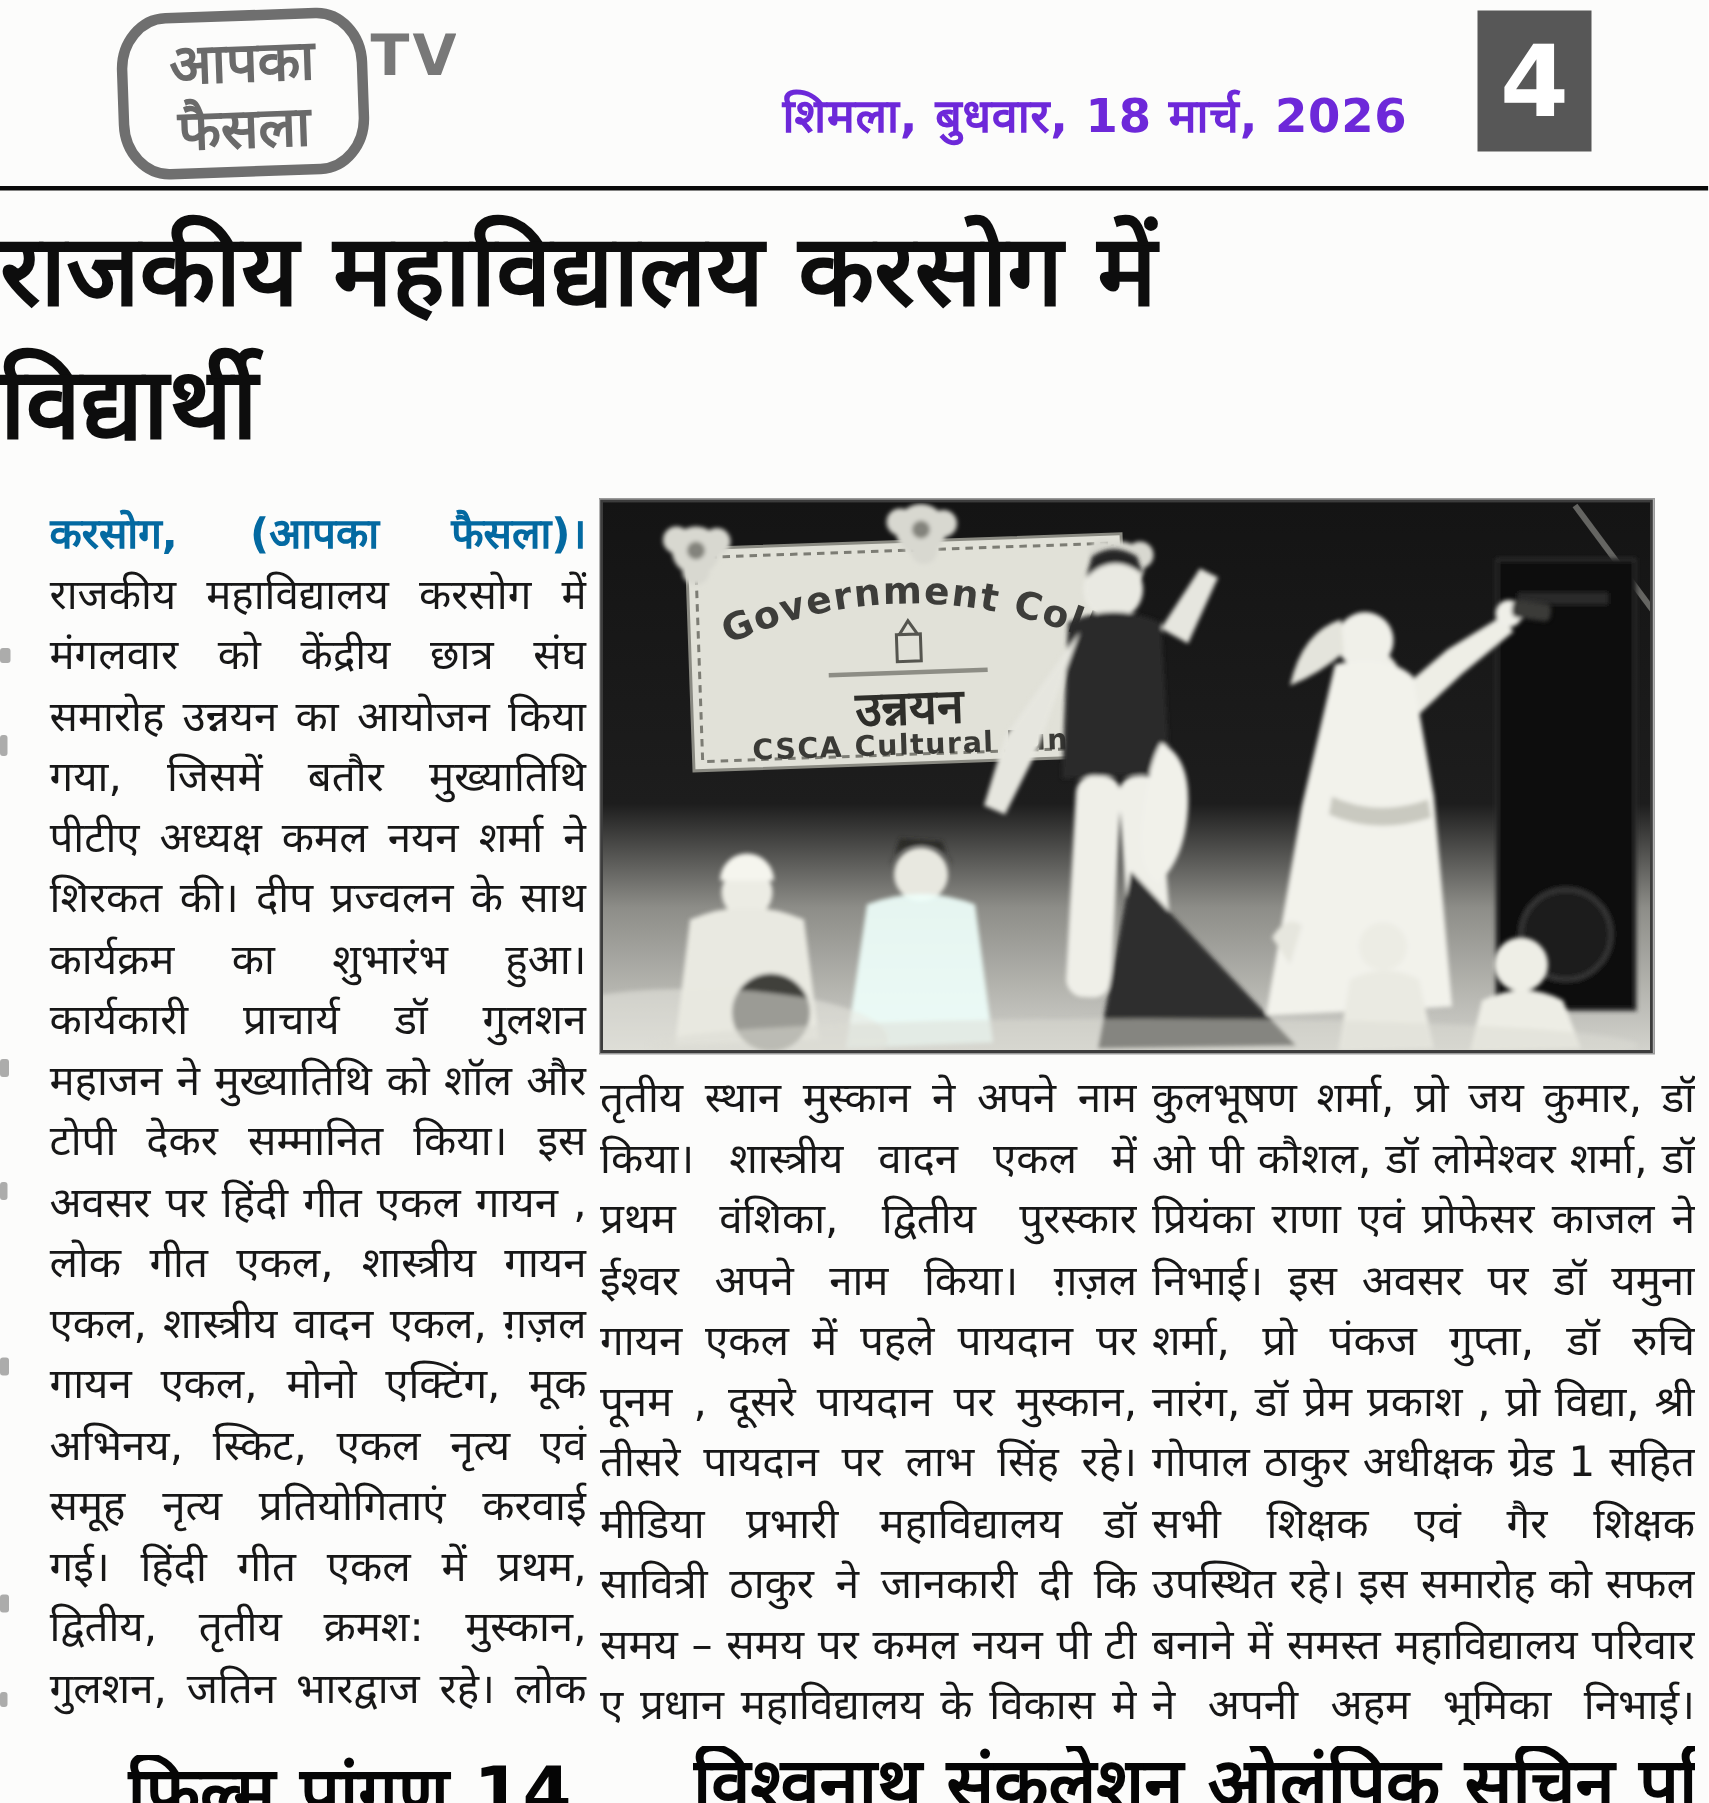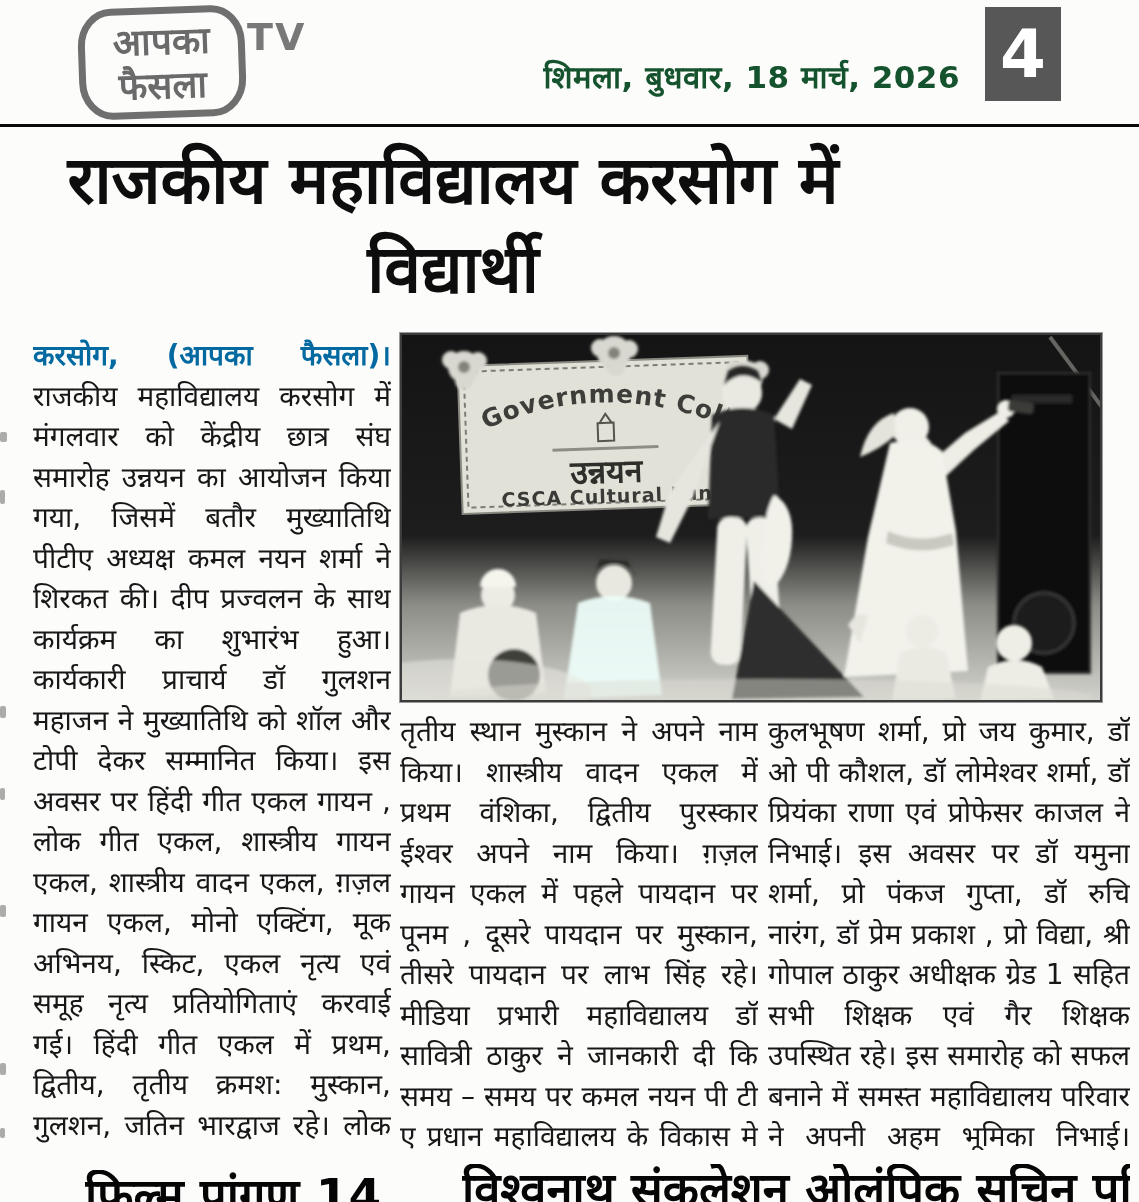--- a/index.html
+++ b/index.html
@@ -6,34 +6,34 @@
   .page{
     position:relative;width:1139px;height:1202px;overflow:hidden;
     background:#fcfcfb;color:#141414;
     font-family:"DejaVu Sans","Liberation Sans",sans-serif;
   }
   
   .logo{position:absolute;left:64px;top:2px;width:240px;height:120px;}
   .logo svg{display:block;}
   .dateline{
     position:absolute;left:500px;top:55px;width:460px;
-    font-size:31px;font-weight:700;text-align:right;color:#14532d;
+    font-size:31px;font-weight:700;text-align:center;color:#6d28d9;
     letter-spacing:0.5px;white-space:nowrap;
   }
   .pagenum{
     position:absolute;left:985px;top:7px;width:76px;height:94px;
     background:#575757;color:#ffffff;
     display:flex;align-items:center;justify-content:center;
     font-size:66px;font-weight:800;
   }
   .rule{position:absolute;left:0;top:124px;width:1139px;height:3px;background:#0a0a0a;}
   
   .headline{
     position:absolute;left:0;top:136px;width:906px;
-    text-align:center;font-size:66px;line-height:89px;font-weight:600;
+    font-size:66px;line-height:89px;font-weight:600;
     color:#0d0d0d;
   }
   
   .bodytext{
     position:absolute;font-size:28px;line-height:40.5px;
     text-align:justify;color:#171717;overflow:hidden;
   }
   .col1{left:33px;top:336px;width:358px;height:812px;}
   .col2{left:400px;top:712px;width:358px;height:438px;}
   .col3{left:768px;top:712px;width:362px;height:438px;}

